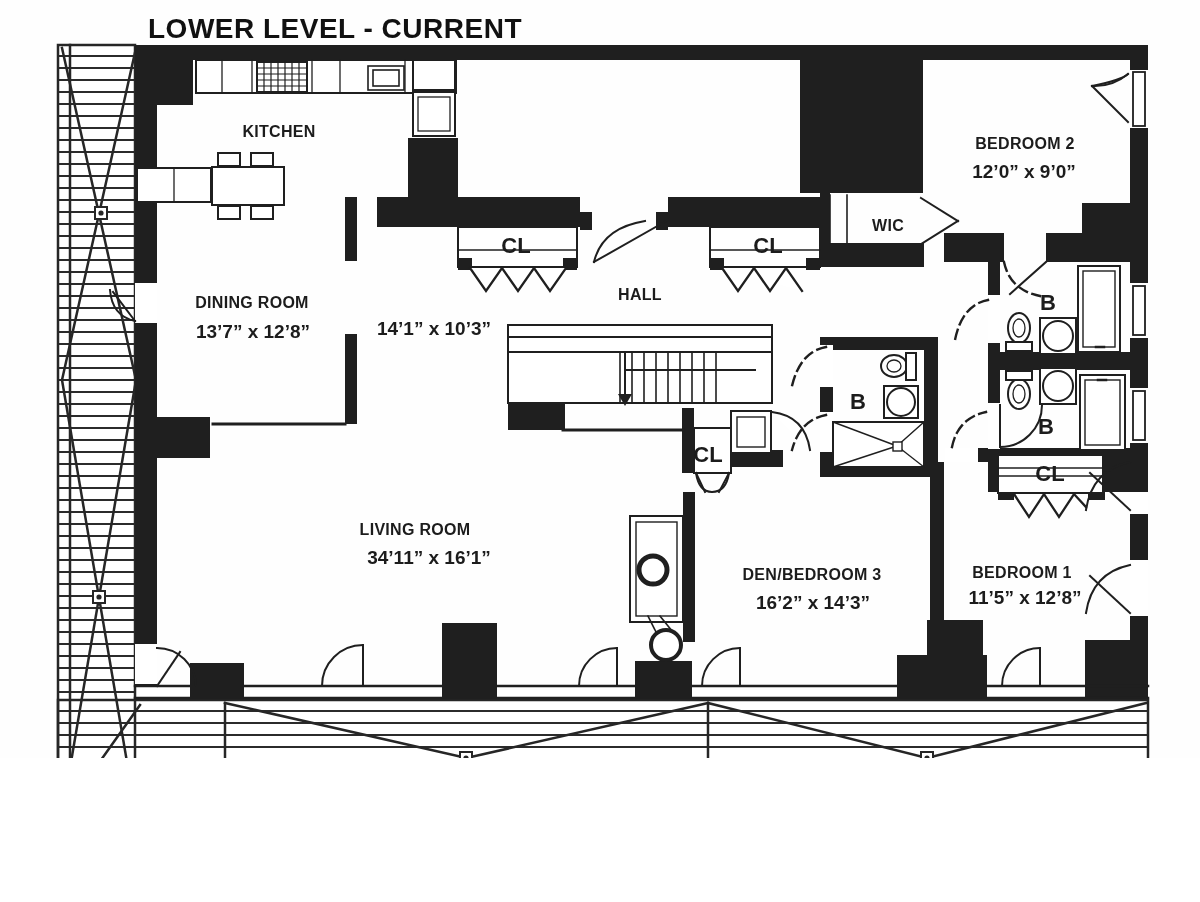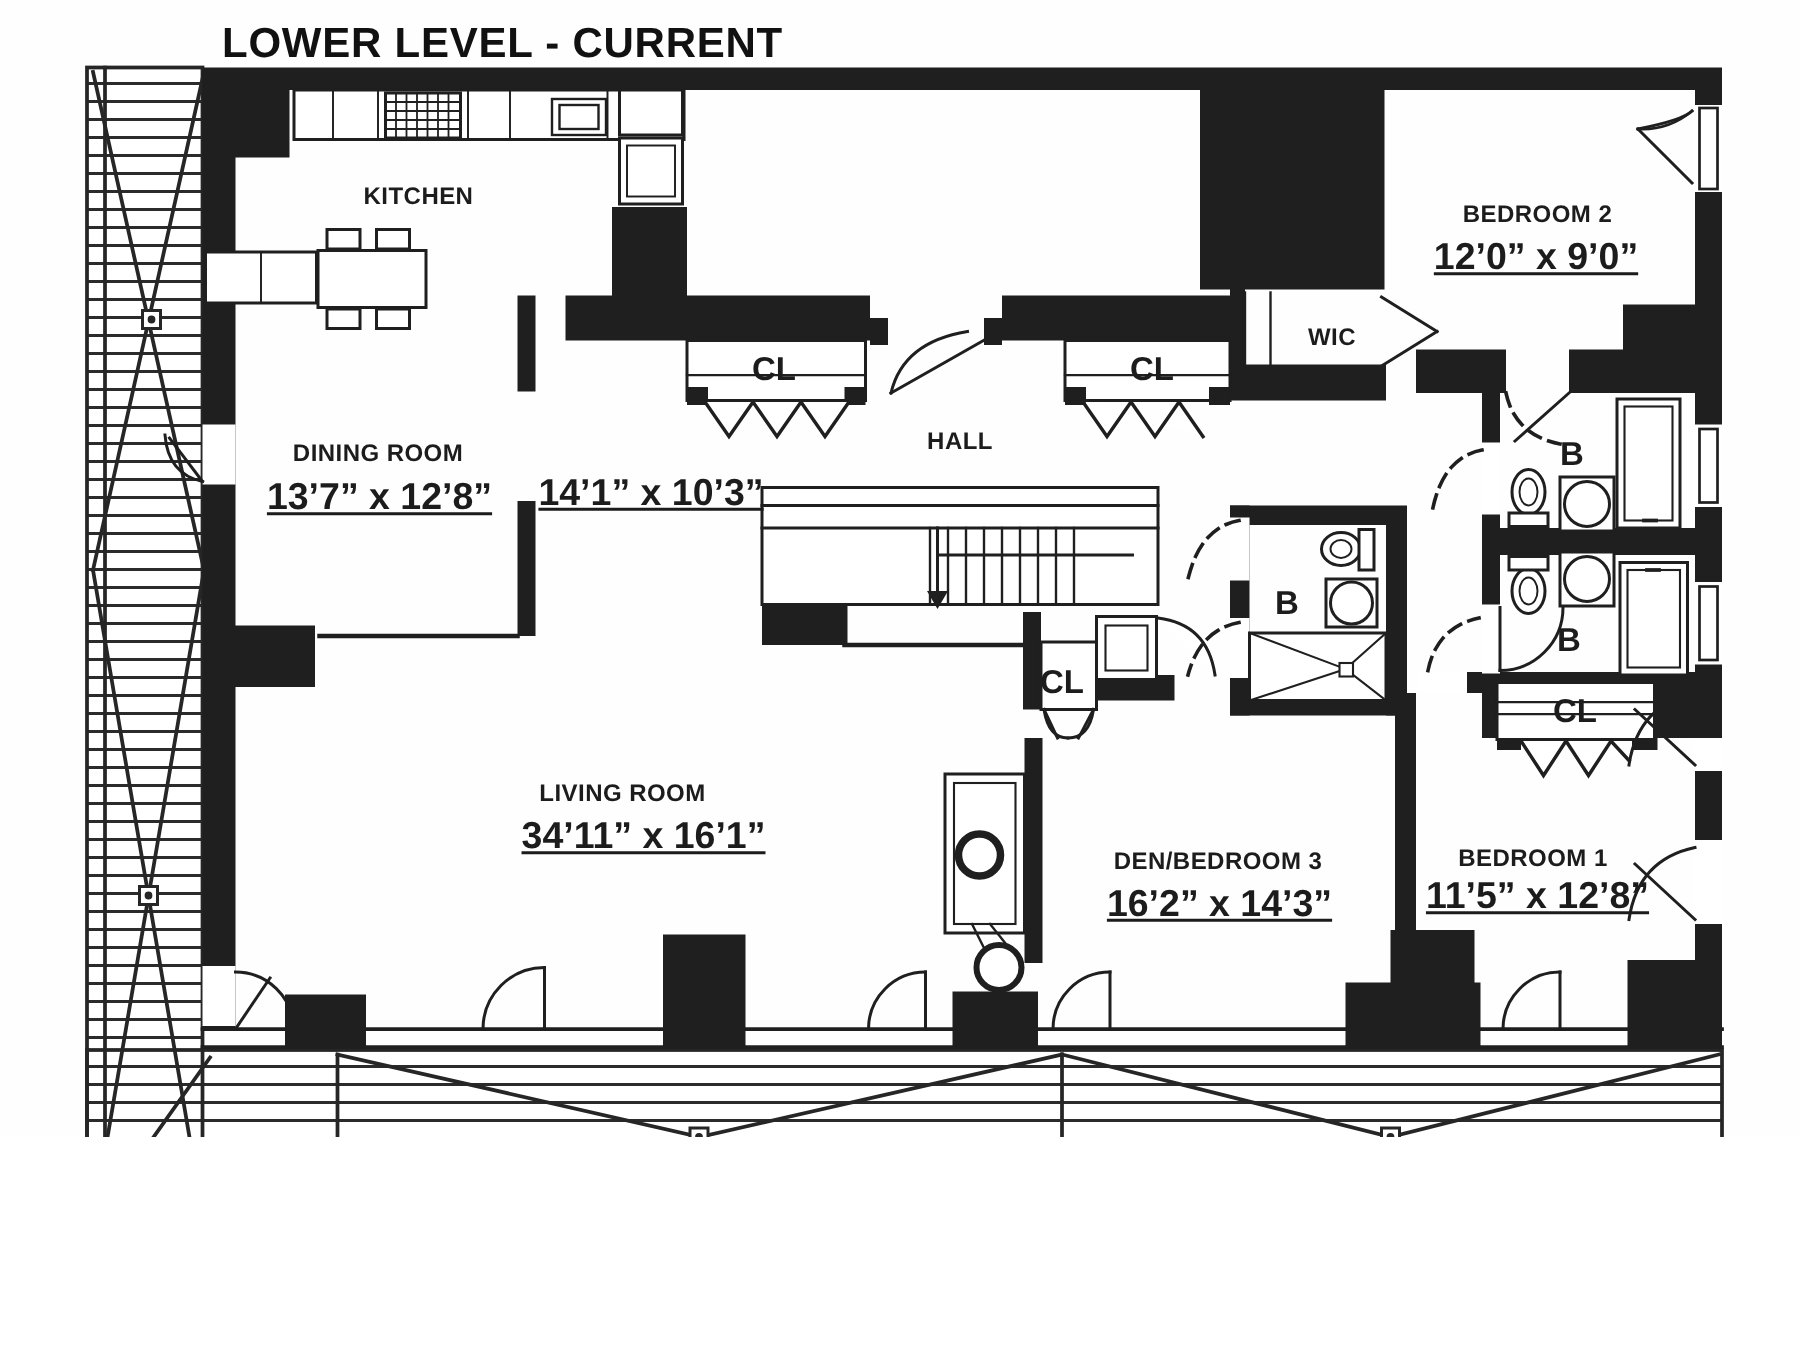--- a/index.html
+++ b/index.html
@@ -7,21 +7,21 @@
           font-family:"Liberation Sans",sans-serif;color:#1b1b1b;}
   .deck{position:absolute;background:repeating-linear-gradient(to bottom,#ffffff 0 10px,#2b2b2b 10px 12px);}
   .deck-left{left:58px;top:45px;width:77px;height:773px;}
   .deck-bottom{left:58px;top:700px;width:1090px;height:118px;}
   svg.plan{position:absolute;left:0;top:0;z-index:2;}
   .lbl{position:absolute;z-index:3;transform:translate(-50%,-50%);white-space:nowrap;
        font-weight:600;color:#1c1c1c;}
   .title{position:absolute;left:148px;top:13px;z-index:3;font-size:28px;font-weight:600;
          letter-spacing:.5px;color:#111;white-space:nowrap;}
   .name{font-size:16px;letter-spacing:.3px;}
-  .dims{font-size:25px;text-decoration:underline;}
+  .dims{font-size:19px;}
   .abbr{font-size:22px;}
 </style>
 </head>
 <body>
 
 <div class="canvas">
 
   <div class="deck deck-left"></div>
   <div class="deck deck-bottom"></div>
 

